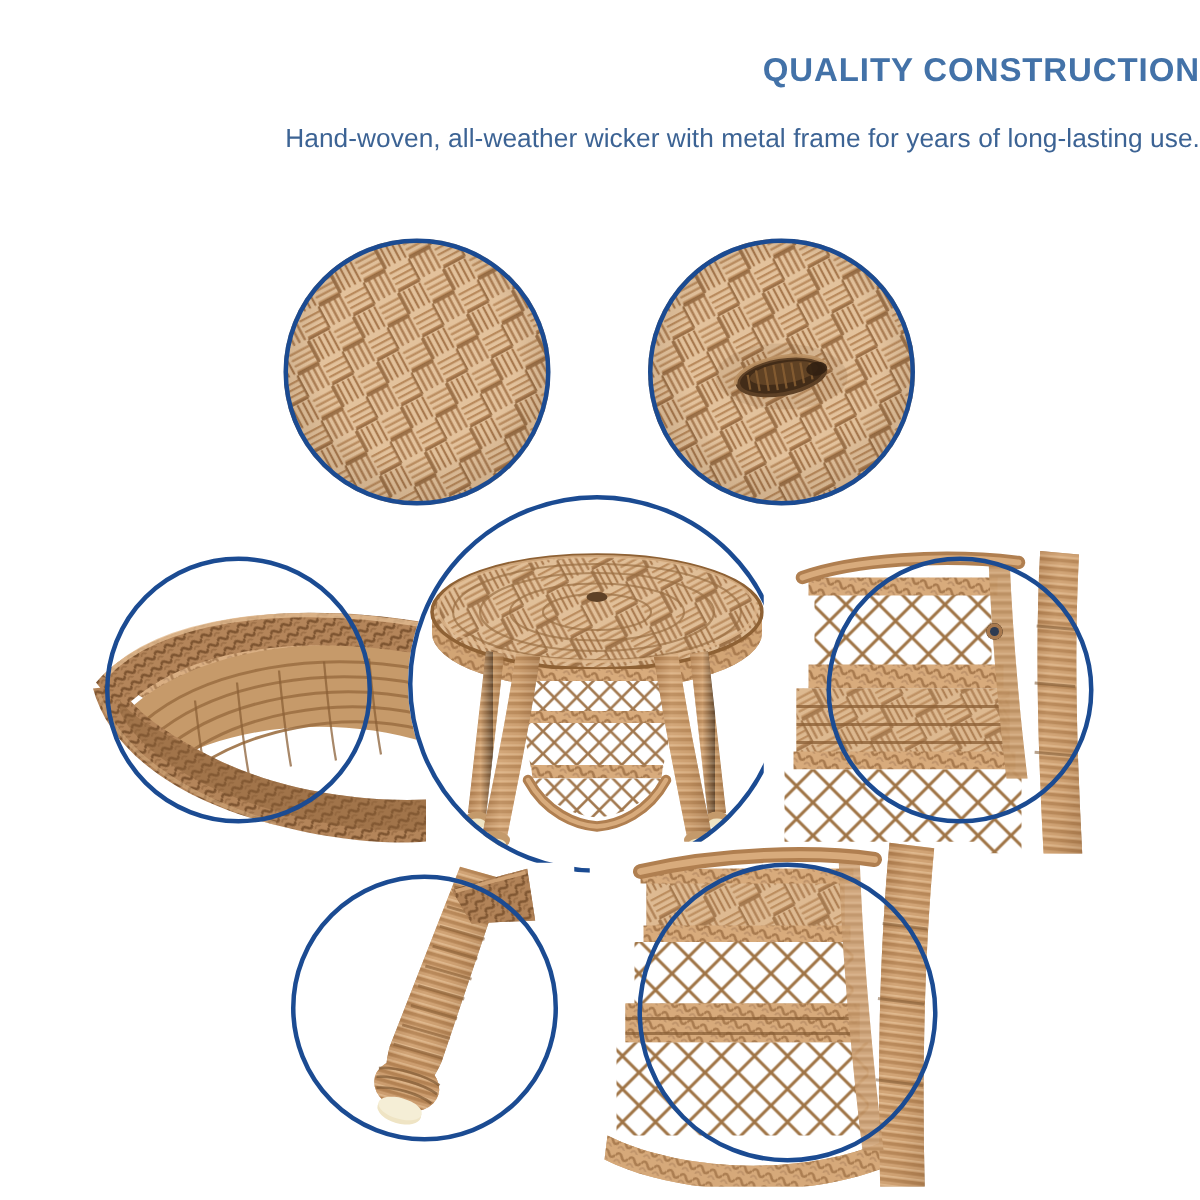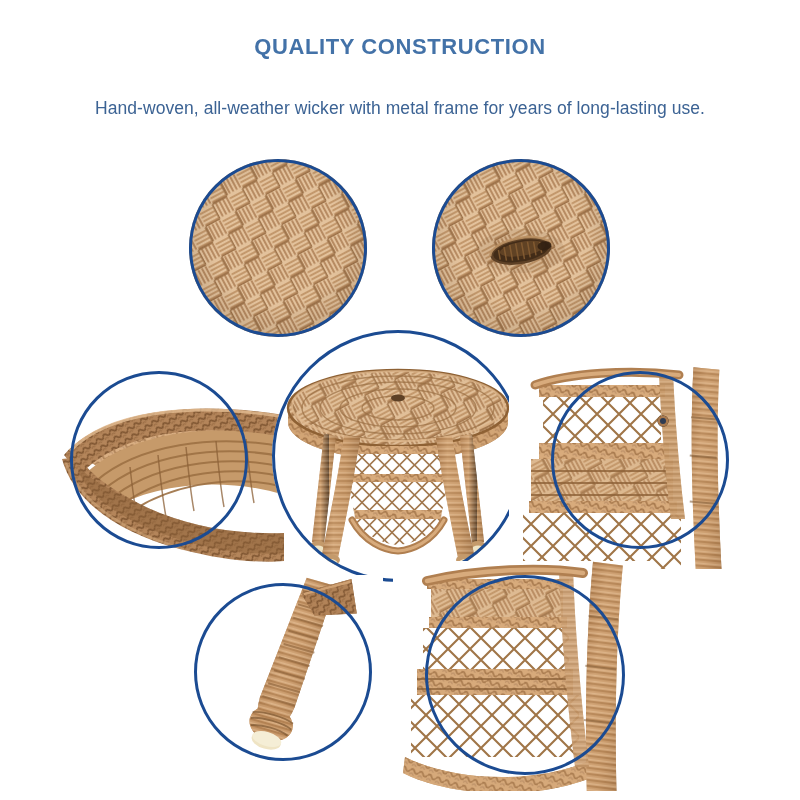--- a/index.html
+++ b/index.html
@@ -20,34 +20,34 @@
     height: 800px;
     background: #ffffff;
   }
 
   
   .header {
     position: absolute;
     top: 0;
     left: 0;
     width: 800px;
-    text-align: center;
+    text-align: right;
   }
   .title {
     margin: 0;
     padding-top: 34px;
     font-size: 22px;
     font-weight: bold;
     letter-spacing: 0.6px;
     color: #4372a8;
     font-family: "Liberation Sans", sans-serif;
     text-transform: uppercase;
   }
   .subtitle {
-    margin: 16px;
+    margin: 0;
     padding-top: 22px;
     font-size: 17.5px;
     font-weight: normal;
     color: #3c6394;
     font-family: "Liberation Sans", sans-serif;
     white-space: nowrap;
     letter-spacing: 0.05px;
   }
 
   

